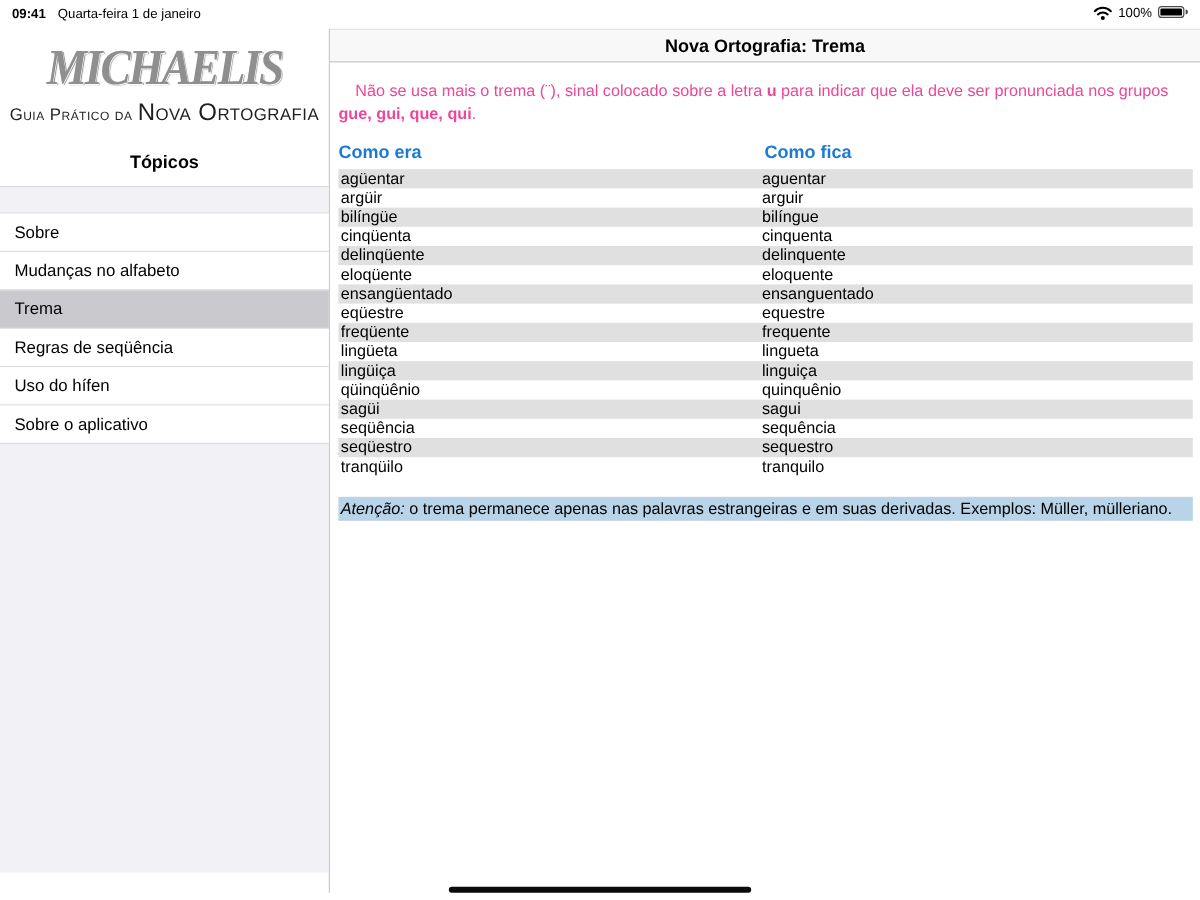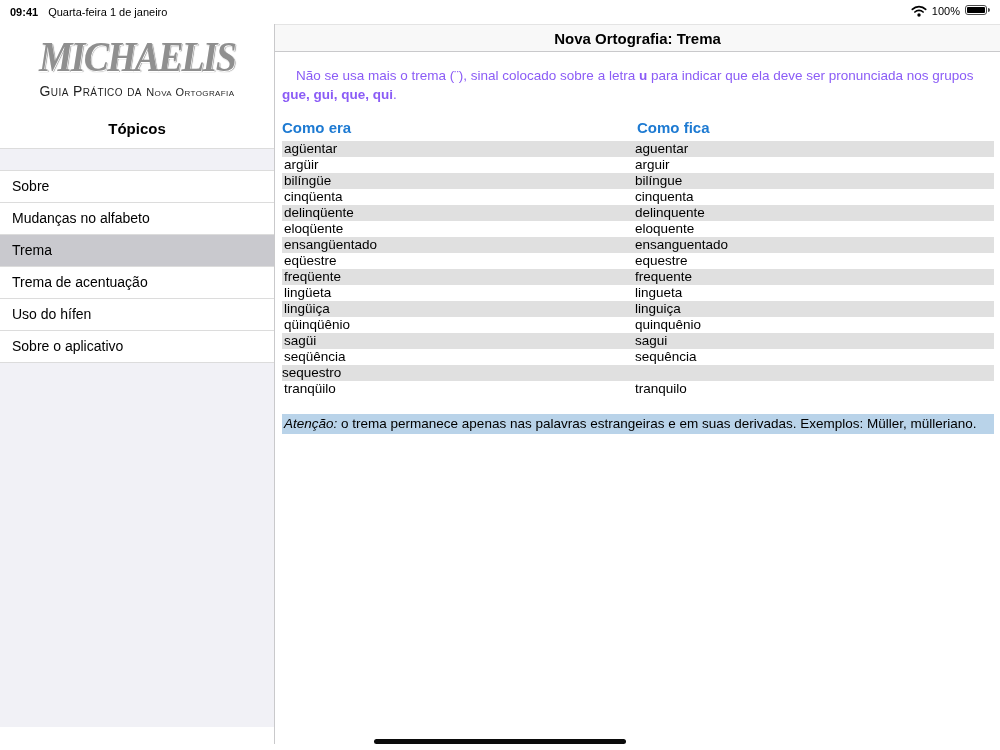--- a/index.html
+++ b/index.html
@@ -35,21 +35,21 @@
   .logo { text-align:center; margin-top:12px; }
   .logo-title {
     font-family:"Liberation Serif", serif; font-style:italic; font-weight:bold;
     font-size:42px; line-height:1.0; color:#8f8f8f; letter-spacing:-2px;
     transform:scaleX(0.9); text-shadow:0.5px 0.5px 0 #ffffff, 1px 1px 1px #707070;
   }
   .logo-subtitle {
     margin-top:5px; font-variant:small-caps; font-size:14px; color:#1f1f1f;
     letter-spacing:0.4px;
   }
-  .logo-subtitle .big { font-size:11px; }
+  .logo-subtitle .big { font-size:20px; }
   .topics-title { text-align:center; font-weight:bold; font-size:15px; margin-top:21px; }
   .section-band {
     height:23px; margin-top:11px; background:#f1f1f6;
     border-top:1px solid #dcdcdc; border-bottom:1px solid #dcdcdc;
   }
   .menu-item {
     height:32px; line-height:31px; padding-left:12px; font-size:14px;
     border-bottom:1px solid #dcdcdc; background:#fff; cursor:default;
   }
   .menu-item.selected { background:#c9c9ce; }
@@ -57,21 +57,21 @@
   
   .main { flex:1; display:flex; flex-direction:column; background:#fff; }
   .main-header {
     height:28px; background:#f8f8f8; border-top:1px solid #e4e4e4;
     border-bottom:1px solid #c9c9cb; display:flex; align-items:center;
     justify-content:center; font-weight:bold; font-size:15px;
   }
   .content-body { padding-left:7px; padding-right:5px; }
   .intro {
     margin-top:14px; width:712px; font-size:13.5px; line-height:19px;
-    text-indent:14px; color:#8b5cf6;
+    text-indent:14px; color:#ec4899;
   }
   .intro b { font-weight:bold; }
   .col-headers {
     display:flex; margin-top:15px; width:712px;
     font-weight:bold; font-size:15px; color:#1d7ad2;
   }
   .col-headers .col1 { width:355px; }
   .word-rows { margin-top:5px; width:712px; }
   .word-row { display:flex; height:16px; line-height:16px; font-size:13.5px; }
   .word-row.striped { background:#e0e0e0; }
@@ -121,21 +121,21 @@
           <span>Guia Prático da</span>
           <span class="big">Nova Ortografia</span>
         </div>
       </div>
       <div class="topics-title">Tópicos</div>
       <div class="section-band"></div>
       <nav class="menu" id="menu">
           <div class="menu-item"><span>Sobre</span></div>
           <div class="menu-item"><span>Mudanças no alfabeto</span></div>
           <div class="menu-item selected"><span>Trema</span></div>
-          <div class="menu-item"><span>Trema de acentuação</span></div>
+          <div class="menu-item"><span>Regras de seqüência</span></div>
           <div class="menu-item"><span>Uso do hífen</span></div>
           <div class="menu-item"><span>Sobre o aplicativo</span></div>
         </nav>
       <div class="sidebar-filler"></div>
     </aside>
 
     <main class="main">
       <header class="main-header">
         <span>Nova Ortografia: Trema</span>
       </header>
@@ -198,20 +198,21 @@
             </div>
             <div class="word-row striped">
               <span class="col1">sagüi</span>
               <span class="col2">sagui</span>
             </div>
             <div class="word-row">
               <span class="col1">seqüência</span>
               <span class="col2">sequência</span>
             </div>
             <div class="word-row striped">
+              <span class="col1">seqüestro</span>
               <span class="col2">sequestro</span>
             </div>
             <div class="word-row">
               <span class="col1">tranqüilo</span>
               <span class="col2">tranquilo</span>
             </div>
           </div>
 
         <div class="note">
           <span class="lead">Atenção:</span><span> o trema permanece apenas nas palavras estrangeiras e em suas derivadas. Exemplos: Müller, mülleriano.</span>

